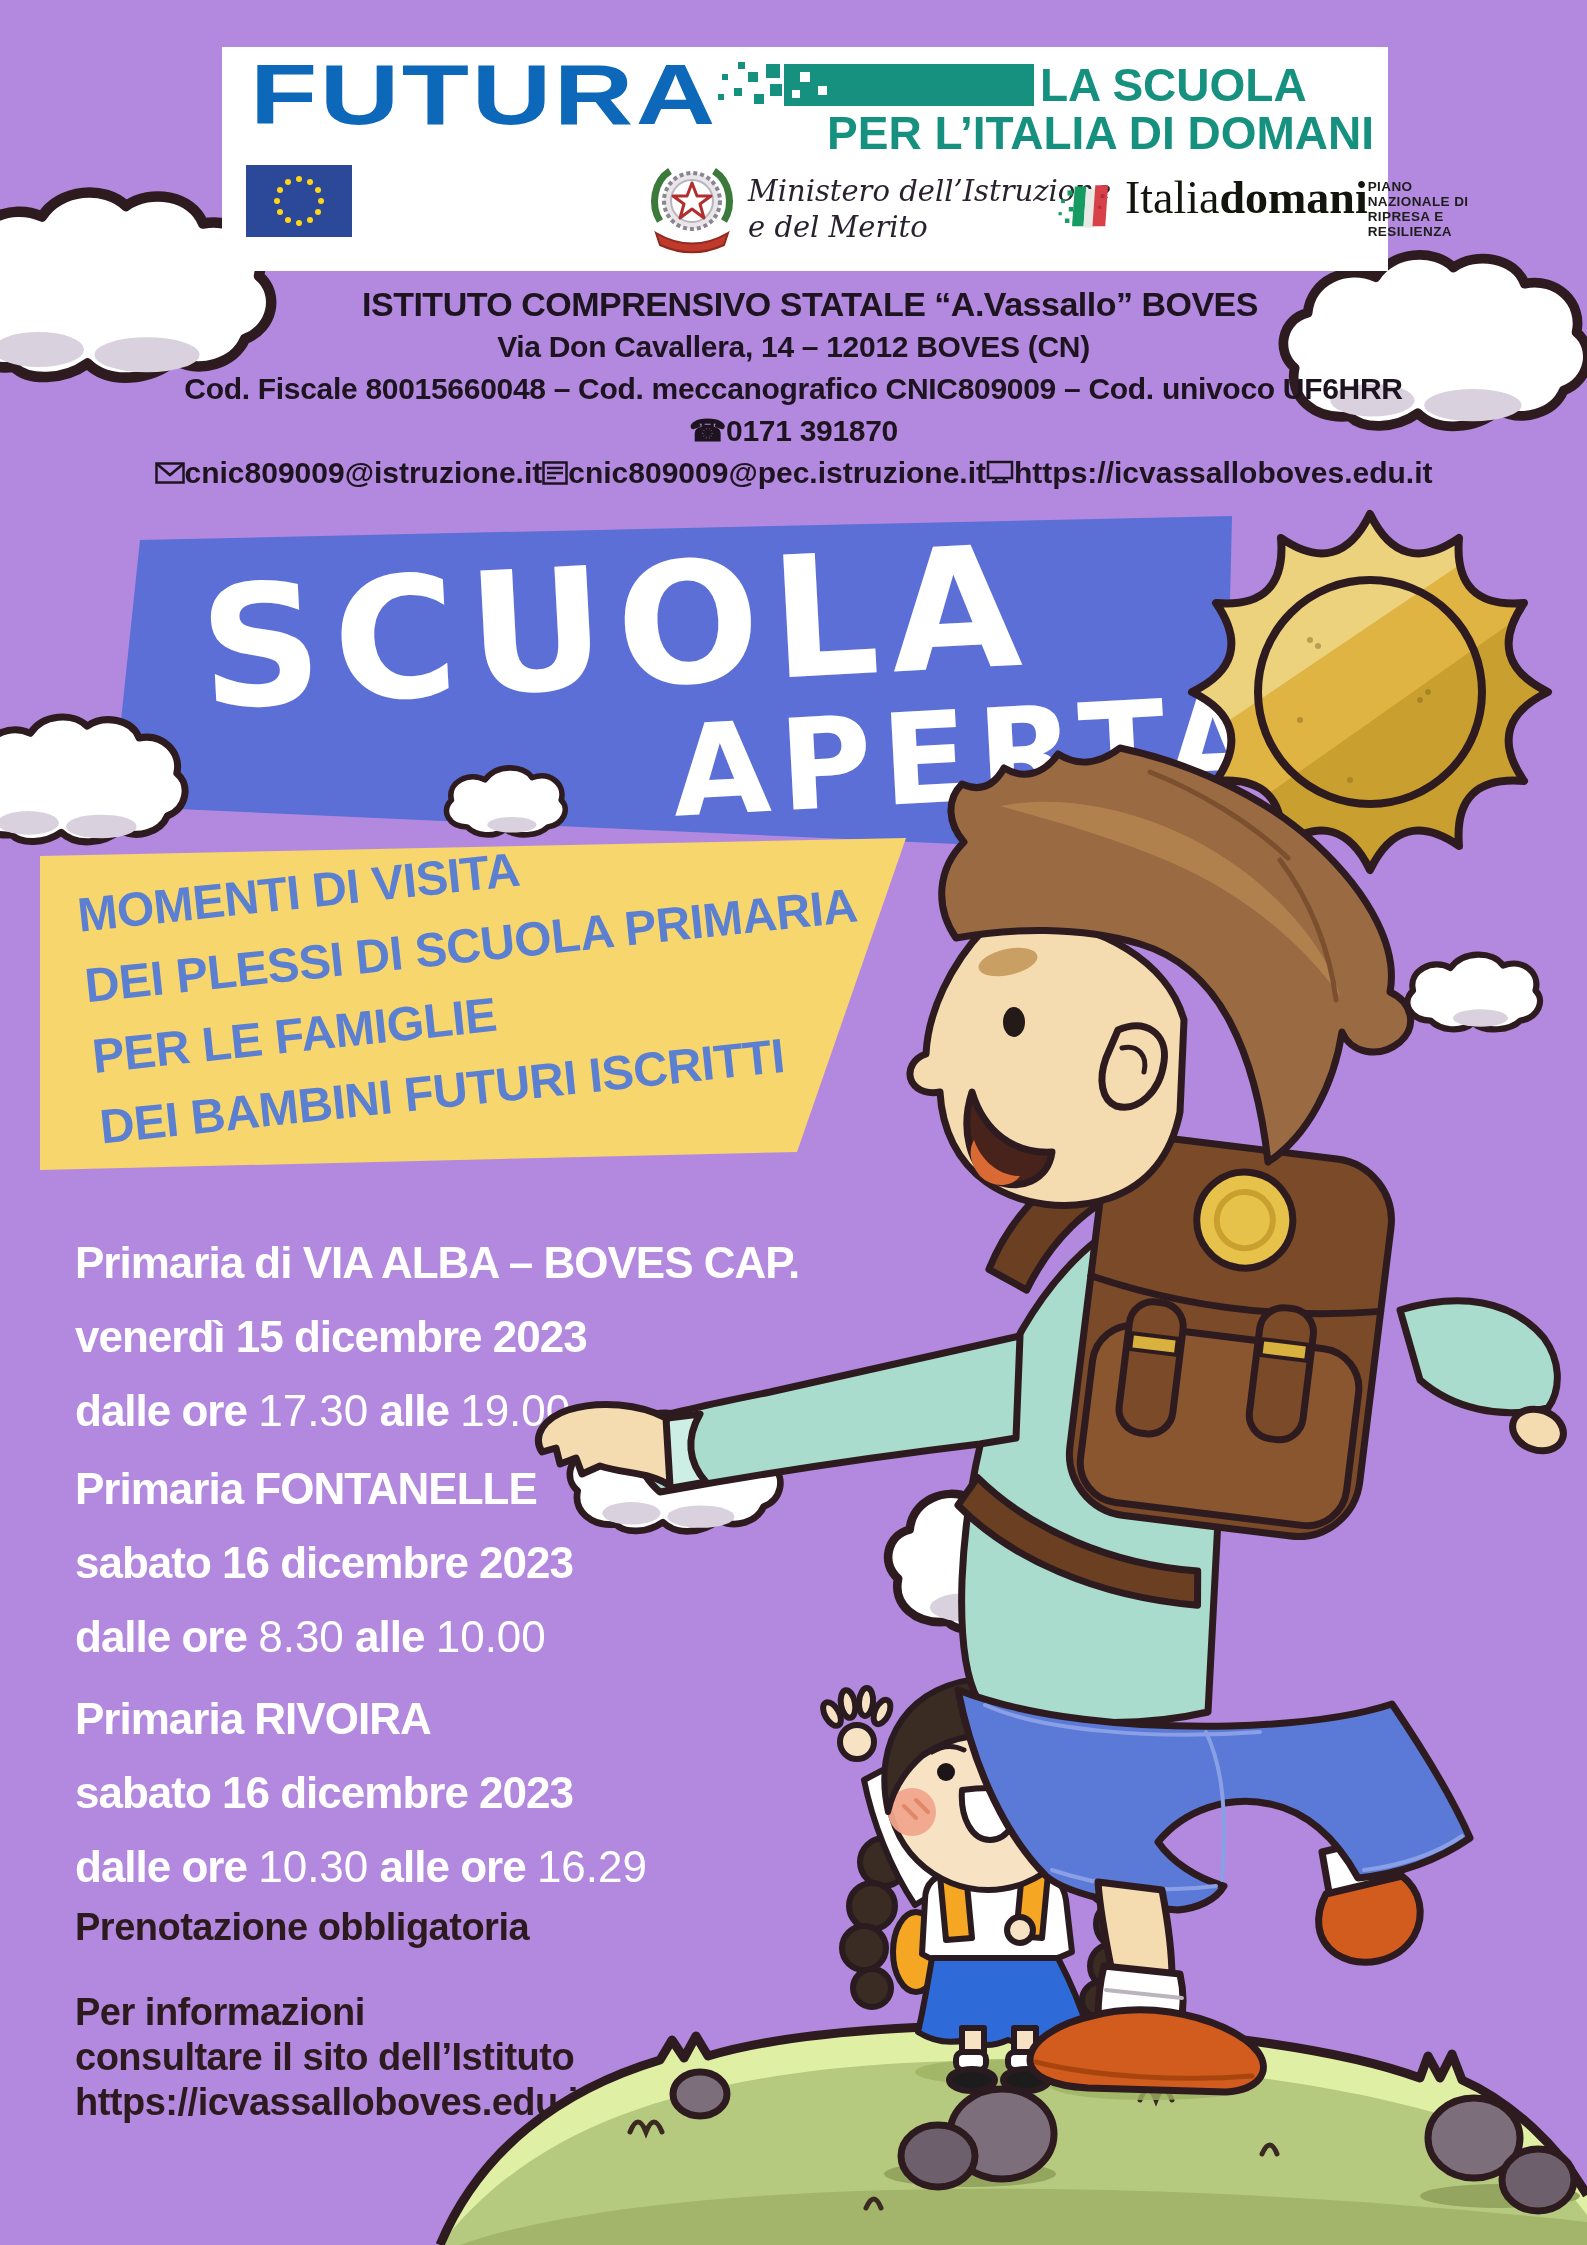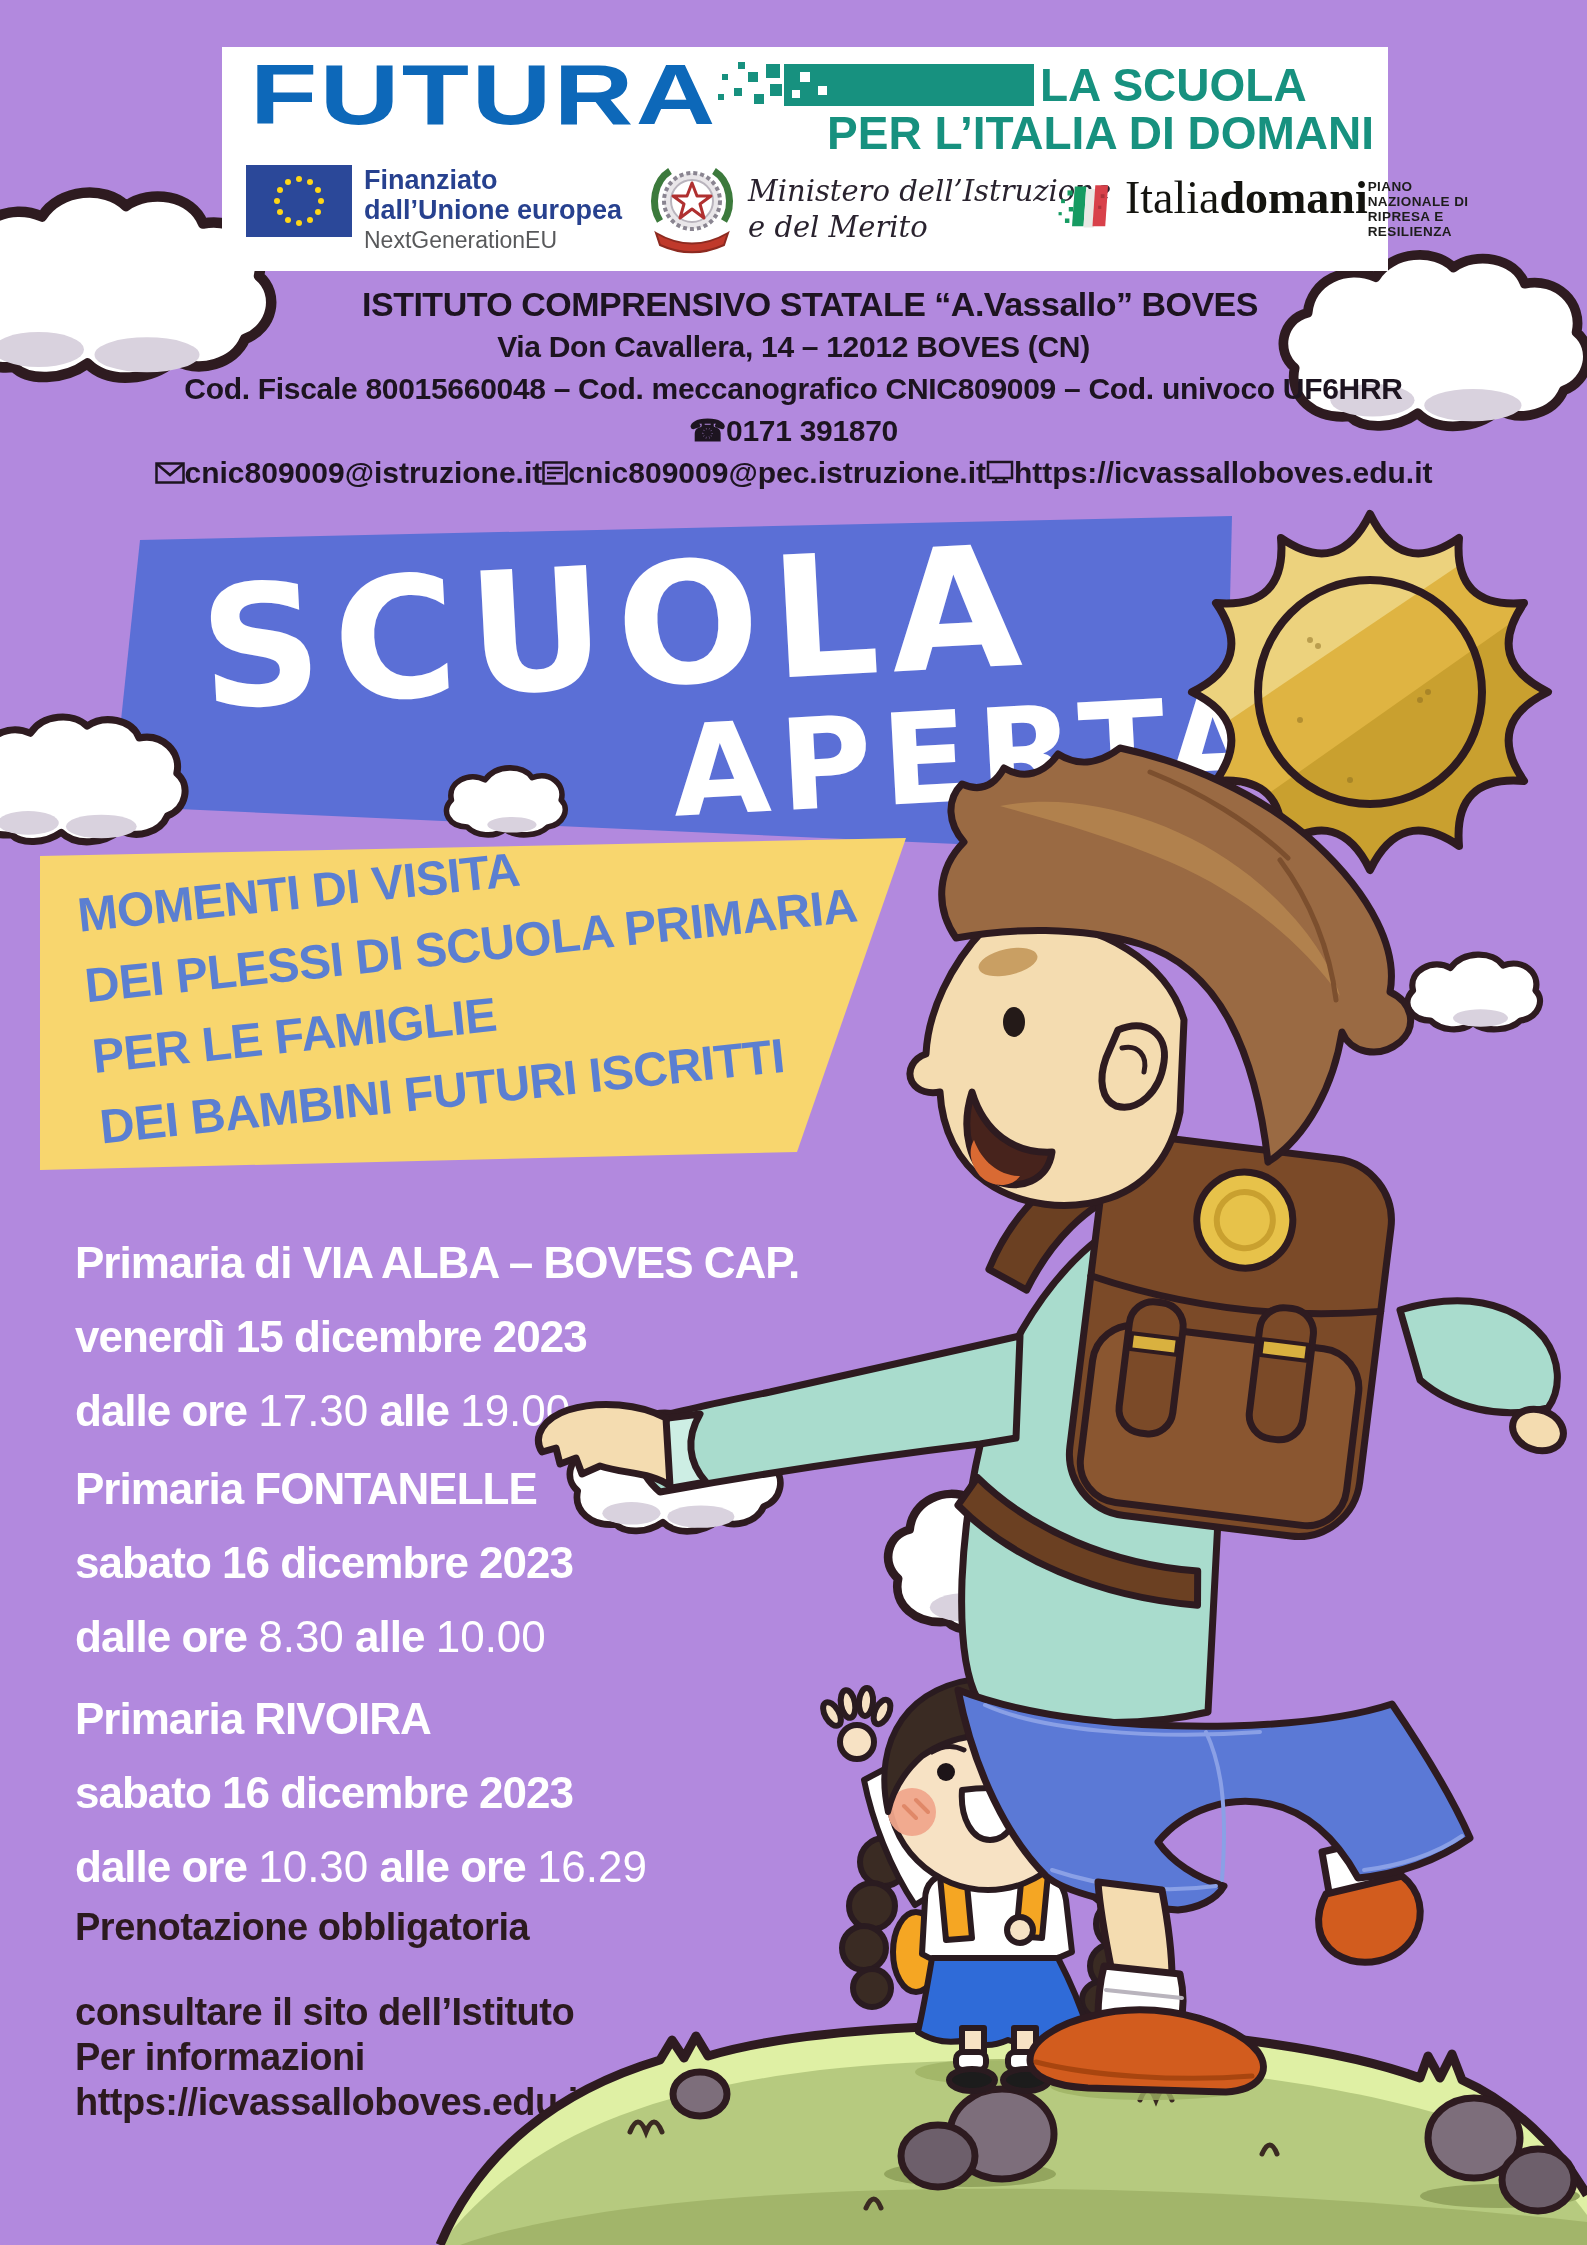--- a/index.html
+++ b/index.html
@@ -104,22 +104,22 @@
     <div><span>dalle ore</span> <span class="time-val">8.30</span> <span>alle</span> <span class="time-val">10.00</span></div>
   </div>
   <div class="event ev3">
     <div>Primaria RIVOIRA</div>
     <div>sabato 16 dicembre 2023</div>
     <div><span>dalle ore</span> <span class="time-val">10.30</span> <span>alle ore</span> <span class="time-val">16.29</span></div>
   </div>
 
   <div class="notes booking abs">Prenotazione obbligatoria</div>
   <div class="notes info abs">
+    <div>Per informazioni</div>
     <div>consultare il sito dell’Istituto</div>
-    <div>Per informazioni</div>
     <div>https://icvassalloboves.edu.it</div>
   </div>
 
   <svg class="layer" viewBox="0 0 1587 2245">
 
     <use href="#cloudG" transform="translate(-45,712) scale(1.18)"></use>
     <use href="#cloudS" transform="translate(438,762) scale(1.12)"></use>
     <use href="#cloudS" transform="translate(1398,948) scale(1.25)"></use>
     <use href="#cloudG" transform="translate(562,1408) scale(1.12)"></use>
     <use href="#cloudG" transform="translate(878,1472) scale(1.44)"></use>
@@ -323,25 +323,20 @@
               <circle cx="72" cy="47" r="3"></circle>
               <circle cx="64" cy="55" r="3"></circle>
             <circle cx="53" cy="58" r="3"></circle>
               <circle cx="42" cy="55" r="3"></circle>
               <circle cx="34" cy="47" r="3"></circle>
             <circle cx="31" cy="36" r="3"></circle>
               <circle cx="34" cy="25" r="3"></circle>
               <circle cx="42" cy="17" r="3"></circle>
           </g>
         </svg>
-        <div class="eu-text">
-          <span class="eu-b">Finanziato</span>
-          <span class="eu-b">dall’Unione europea</span>
-          <span class="eu-g">NextGenerationEU</span>
-        </div>
       </div>
       <div class="min-group">
         <svg width="92" height="96" viewBox="0 0 92 96">
           <path d="M14,60 C4,44 8,20 24,10" fill="none" stroke="#3c7a3c" stroke-width="7"></path>
           <path d="M78,60 C88,44 84,20 68,10" fill="none" stroke="#3c7a3c" stroke-width="7"></path>
           <circle cx="46" cy="40" r="28" fill="#e9e6e9" stroke="#8a8591" stroke-width="4" stroke-dasharray="4 3"></circle>
           <circle cx="46" cy="40" r="21" fill="#ffffff" stroke="#b9b4bd" stroke-width="2"></circle>
           <path d="M46,22 L51,35 L65,35 L54,43 L58,57 L46,48 L34,57 L38,43 L27,35 L41,35 Z" fill="#ffffff" stroke="#b03030" stroke-width="3" stroke-linejoin="round"></path>
           <path d="M10,72 C34,86 58,86 82,72 L78,84 C56,94 36,94 14,84 Z" fill="#c0392b" stroke="#8d2a20" stroke-width="2"></path>
         </svg>

